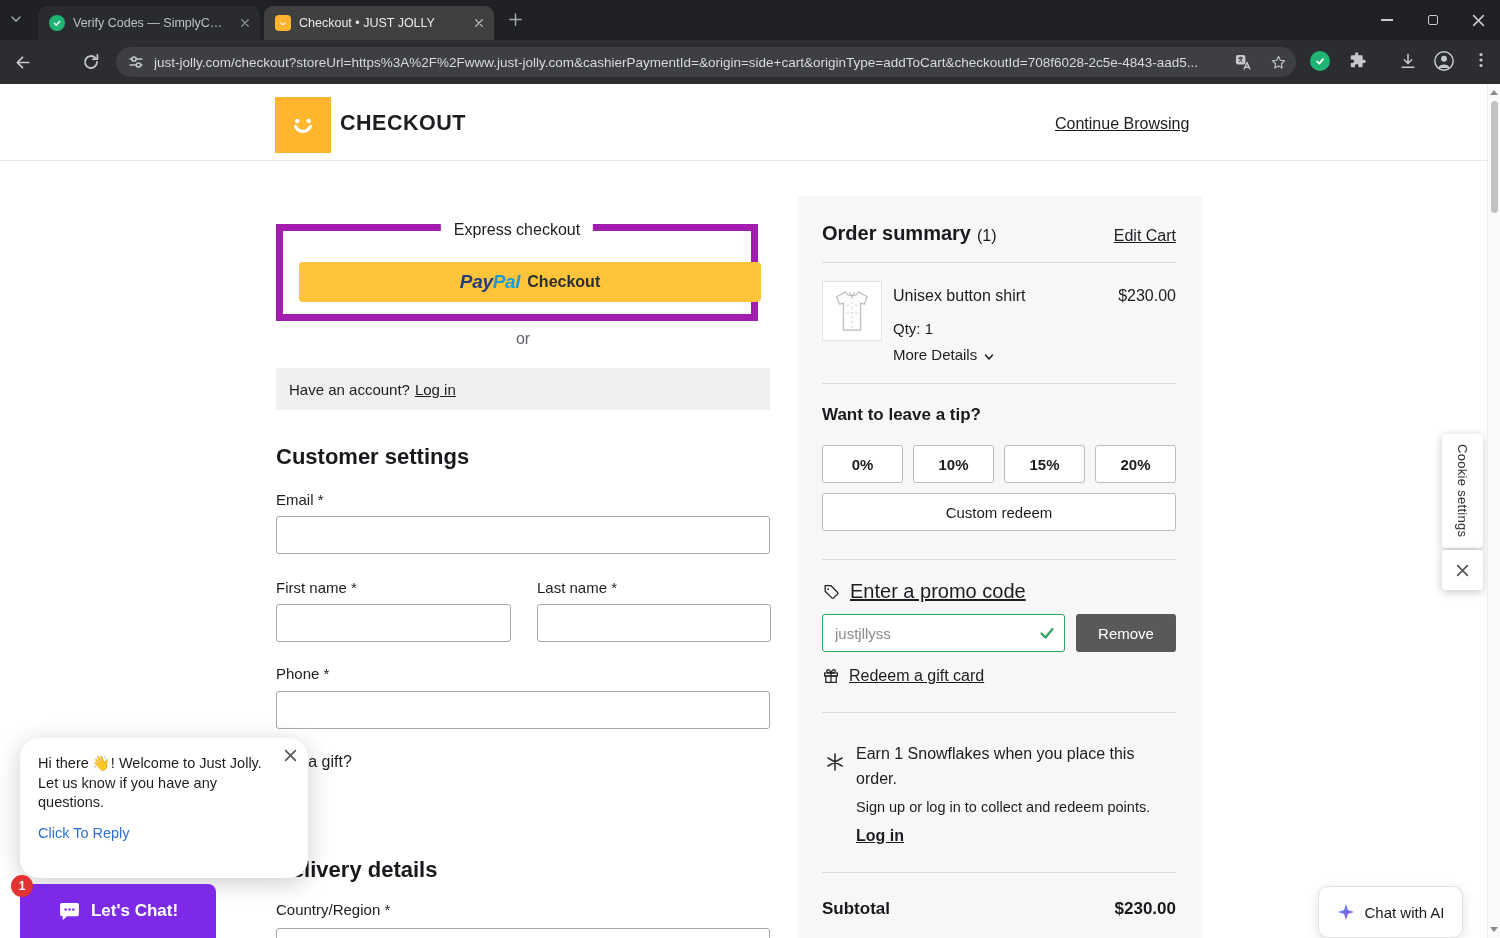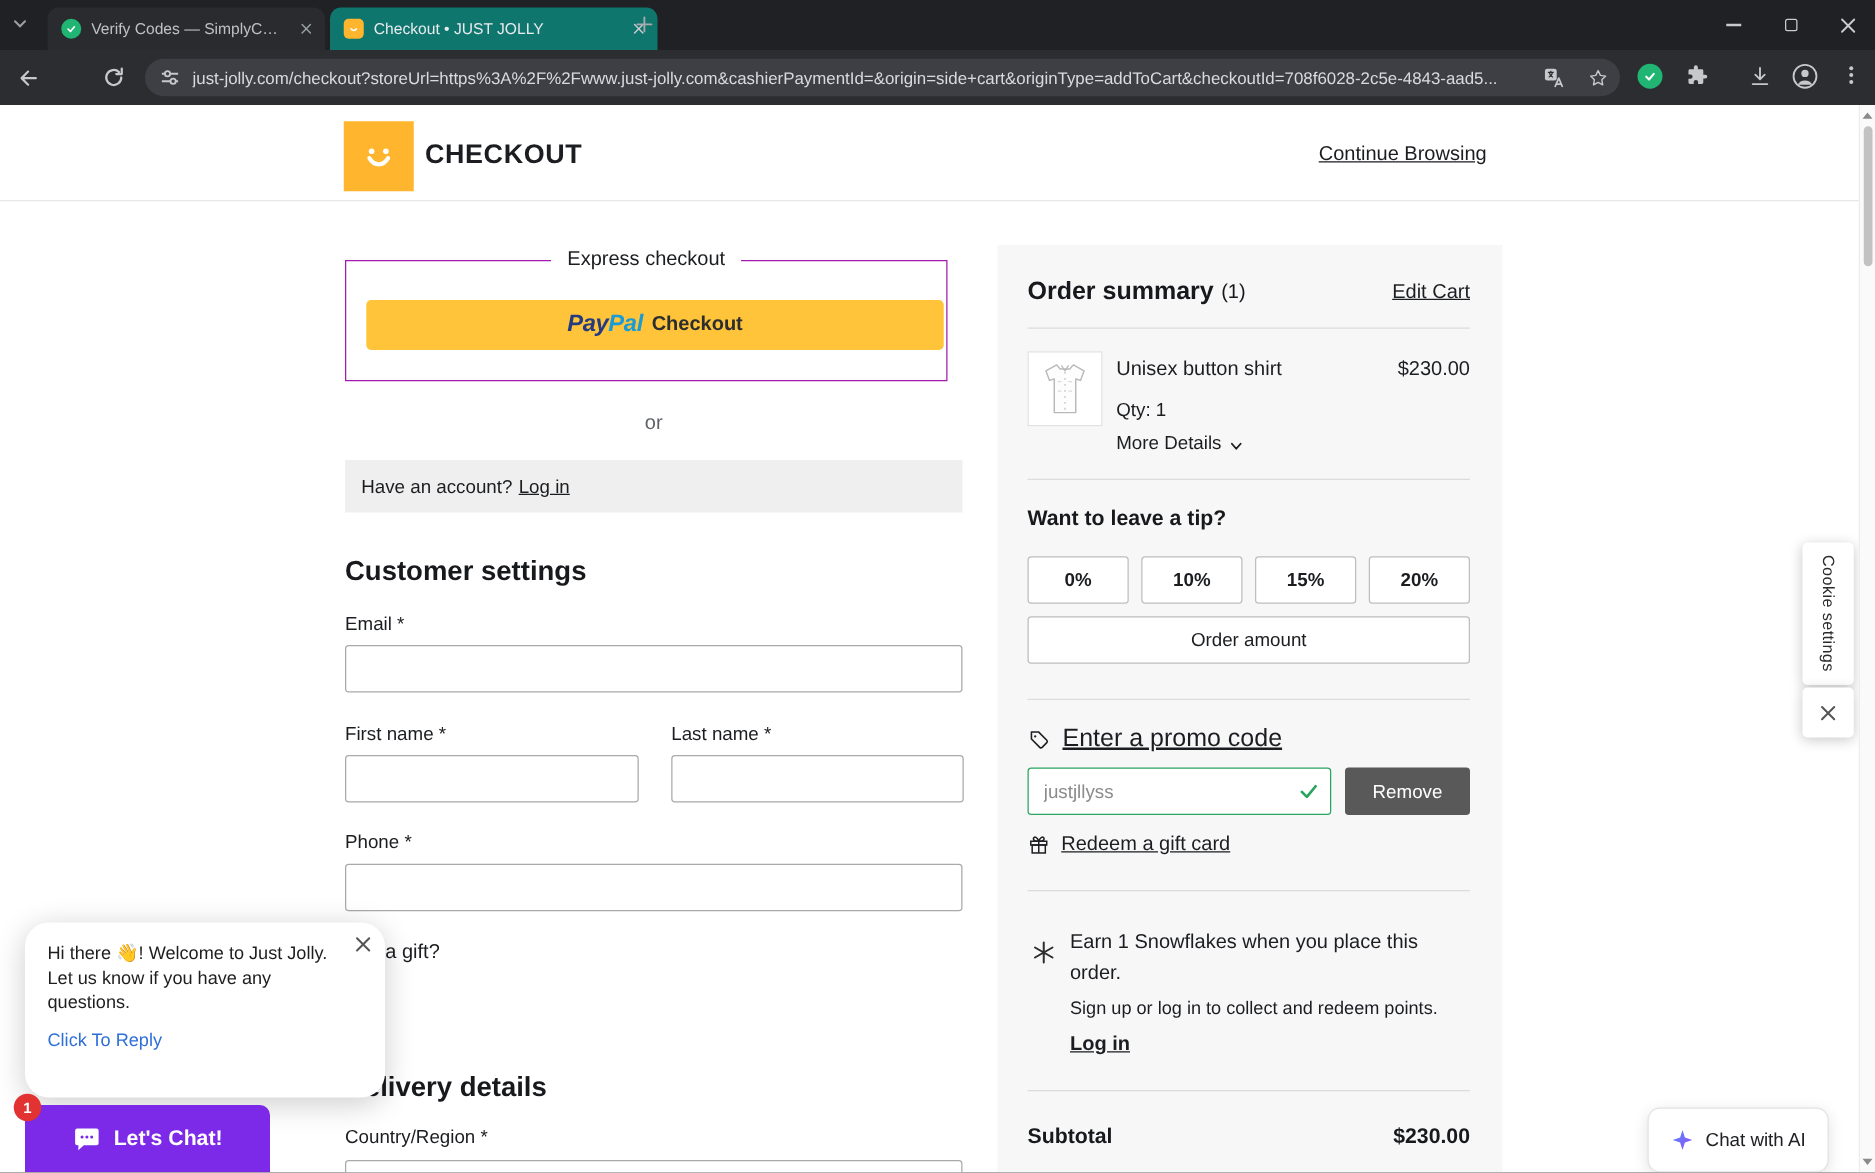--- a/index.html
+++ b/index.html
@@ -4,21 +4,21 @@
 <style>
   *{margin:0;padding:0;box-sizing:border-box}
   body{margin:0;font-family:"Liberation Sans","DejaVu Sans",sans-serif;background:#000}
   .screen{position:relative;width:1500px;height:938px;background:#fff;overflow:hidden}
 
   
   .tabstrip{position:absolute;left:0;top:0;width:1500px;height:40px;background:#1f2125}
   .tabsearch{position:absolute;left:9px;top:12px;display:flex;cursor:pointer}
   .tab{position:absolute;top:6px;height:34px;border-radius:9px 9px 0 0;display:flex;align-items:center;padding:0 7px 0 11px;gap:8px;cursor:pointer}
   .tab-1{left:38px;width:222px;background:#292b2f;color:#bdc1c6}
-  .tab-2{left:264px;width:262px;background:#0f766e;color:#e8eaed}
+  .tab-2{left:264px;width:230px;background:#404040;color:#e8eaed}
   .tab .t{font-size:12.5px;white-space:nowrap;overflow:hidden;text-overflow:ellipsis;flex:1}
   .fav{width:16px;height:16px;flex:0 0 auto;display:flex;align-items:center;justify-content:center}
   .fav-sc{background:#21b573;border-radius:50%}
   .fav-jj{background:#FFB62E;border-radius:4px}
   .tclose{width:17px;height:17px;border-radius:50%;display:flex;align-items:center;justify-content:center;flex:0 0 auto;cursor:pointer}
   .newtab{position:absolute;left:508px;top:12px;display:flex;cursor:pointer}
   .winctl{position:absolute;top:0;height:40px;width:30px;display:flex;align-items:center;justify-content:center;cursor:pointer}
   .win-min{left:1372px}.win-max{left:1418px}.win-close{left:1463px}
   .minbar{display:block;width:12px;height:2px;background:#c9cbcf}
   .maxsq{display:block;width:10px;height:10px;border:1.5px solid #c9cbcf;border-radius:2px}
@@ -37,21 +37,21 @@
   .ext-avatar{left:1433px;top:10px}
   .ext-kebab{left:1472px;top:11px}
 
   
   .page{position:absolute;left:0;top:84px;width:1500px;height:854px;background:#fff;overflow:hidden}
   .logo{position:absolute;left:275px;top:13px;width:56px;height:56px;background:#FFB62E;display:flex;align-items:center;justify-content:center}
   .brand{position:absolute;left:340px;top:27px;font-size:21.5px;font-weight:600;letter-spacing:.5px;color:#1b1d20}
   .contbrowse{position:absolute;left:1055px;top:31px;font-size:16px;color:#1b1d20;text-decoration:underline;cursor:pointer}
   .hdr-div{position:absolute;left:0;top:76px;width:1500px;height:1px;background:#e8e8e8}
 
-  .express{position:absolute;left:276px;top:124px;width:482px;height:97px;border:1px solid #a21caf}
+  .express{position:absolute;left:276px;top:140px;width:482px;height:97px;border:7px solid #a21caf}
   .express-leg{position:absolute;left:50%;top:-10px;transform:translateX(-50%);background:#fff;padding:0 13px;font-size:16px;color:#1b1d20;white-space:nowrap}
   .paypal{position:absolute;left:16px;top:31px;width:462px;height:40px;background:#FFC439;border:none;border-radius:4px;display:flex;align-items:center;justify-content:center;cursor:pointer;font-family:inherit}
   .pp-logo{font-style:italic;font-weight:700;font-size:19px;letter-spacing:-.3px}
   .pp-pay{color:#253B80}.pp-pal{color:#189BD7}
   .pp-co{margin-left:7px;font-size:16px;font-weight:600;color:#2c2e2f}
   .or{position:absolute;left:276px;top:246px;width:494px;text-align:center;font-size:16px;color:#5f6368}
   .acctbar{position:absolute;left:276px;top:284px;width:494px;height:42px;background:#efefef;display:flex;align-items:center;padding-left:13px;font-size:15px;color:#1b1d20;gap:5px}
   .link{text-decoration:underline;color:#1b1d20;cursor:pointer}
 
   .h2{position:absolute;font-size:22px;font-weight:700;color:#17191c}
@@ -67,21 +67,21 @@
   .i-email{left:276px;top:432px;width:494px}
   .i-fn{left:276px;top:520px;width:235px}
   .i-ln{left:537px;top:520px;width:234px}
   .i-phone{left:276px;top:607px;width:494px}
   .i-country{left:276px;top:844px;width:494px}
   .giftlbl{position:absolute;left:262px;top:669px;font-size:16px;color:#1b1d20}
 
   
   .panel{position:absolute;left:798px;top:112px;width:404px;height:742px;background:#f7f7f8}
   .panel > *{position:absolute}
-  .os-row{left:24px;top:26px;width:354px;display:flex;align-items:center}
+  .os-row{left:24px;top:26px;width:354px;display:flex;align-items:flex-end}
   .os-title{font-size:20px;font-weight:700;color:#17191c}
   .os-count{font-size:16px;margin-left:6px;color:#17191c}
   .os-edit{margin-left:auto;font-size:16px}
   .pdiv{left:24px;width:354px;height:1px;background:#dcdcdc}
   .d1{top:66px}.d2{top:187px}.d3{top:363px}.d4{top:516px}.d5{top:676px}
   .prodimg{left:24px;top:85px;width:60px;height:60px;background:#fff;border:1px solid #e2e2e2;display:flex;align-items:center;justify-content:center}
   .prodname{left:95px;top:91px;font-size:16px;color:#1b1d20}
   .prodprice{top:91px;right:26px;font-size:16px;color:#1b1d20}
   .prodqty{left:95px;top:124px;font-size:15px;color:#1b1d20}
   .proddet{left:95px;top:150px;font-size:15px;color:#1b1d20;display:flex;align-items:flex-end;gap:6px;cursor:pointer}
@@ -314,21 +314,21 @@
       </span>
       <div class="pdiv d2"></div>
 
       <div class="tip-h">Want to leave a tip?</div>
       <div class="tips">
         <button class="tipbtn">0%</button>
         <button class="tipbtn">10%</button>
         <button class="tipbtn">15%</button>
         <button class="tipbtn">20%</button>
       </div>
-      <button class="custombtn">Order amount</button>
+      <button class="custombtn">Custom redeem</button>
       <div class="pdiv d3"></div>
 
       <span class="promolink">
         <svg width="18" height="18" viewBox="0 0 24 24" fill="none" stroke="#1c1e21" stroke-width="1.7">
             <path d="M20.6 12.3l-8.9-8.9H4.2v7.5l8.9 8.9a1.8 1.8 0 0 0 2.5 0l5-5a1.8 1.8 0 0 0 0-2.5z" stroke-linejoin="round"></path>
             <circle cx="8.2" cy="8.2" r="1.2" fill="#1c1e21" stroke="none"></circle>
           </svg>
         <a class="link">Enter a promo code</a>
       </span>
       <div class="promobox">

